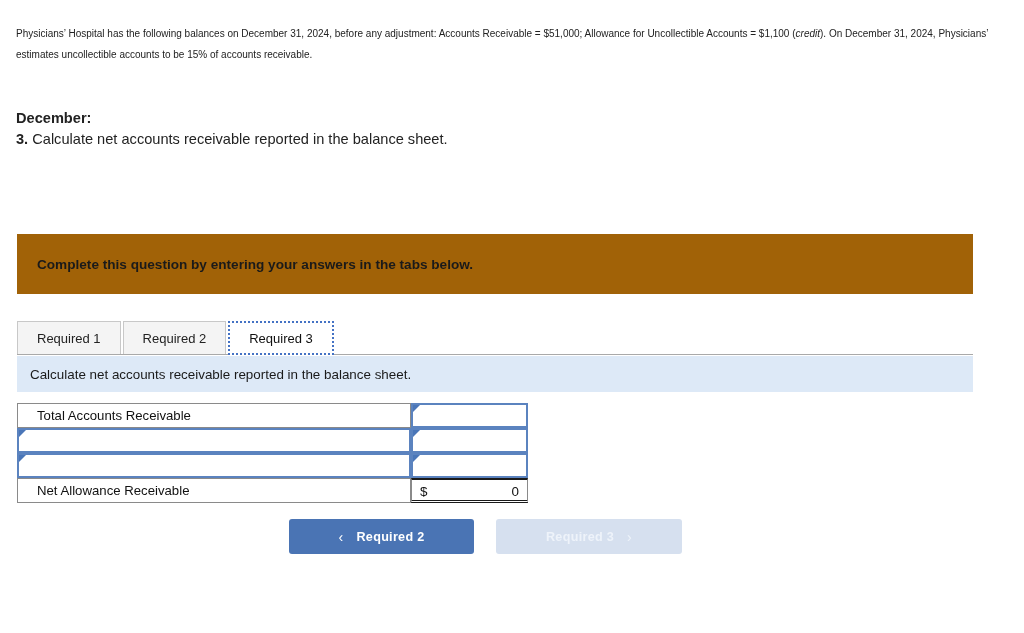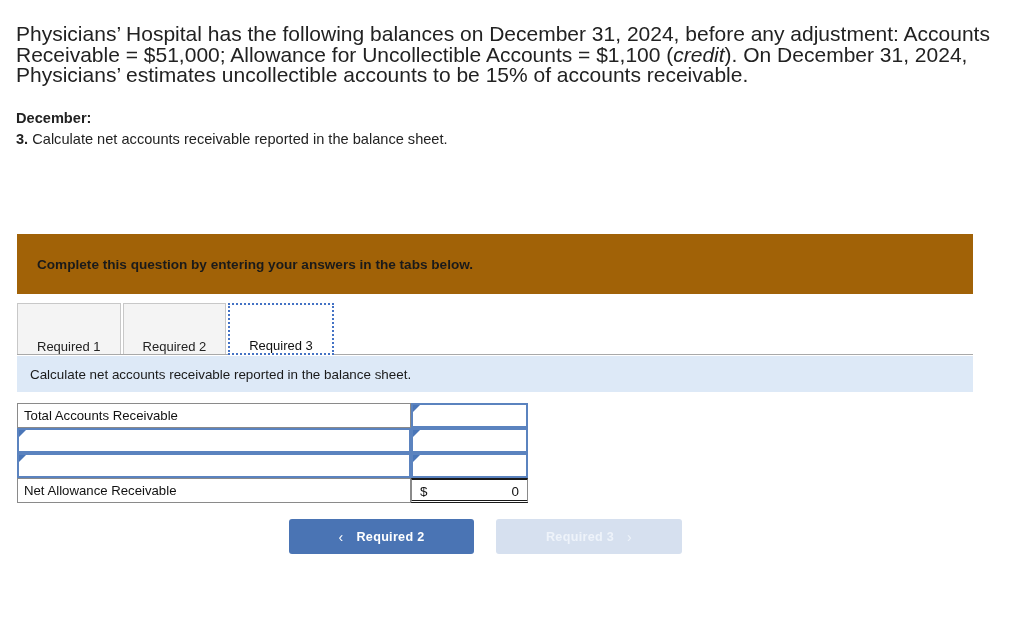--- a/index.html
+++ b/index.html
@@ -16,21 +16,21 @@
     position: relative;
     overflow: hidden;
   }
 
   
   .problem {
     position: absolute;
     left: 16px;
     top: 24px;
     width: 978px;
-    font-size: 21px;
+    font-size: 10px;
     line-height: 20.5px;
     color: #222222;
   }
   .problem em { font-style: italic; }
 
   .required-block {
     position: absolute;
     left: 16px;
     top: 108px;
     width: 978px;
@@ -62,26 +62,26 @@
   
   .tabs {
     position: absolute;
     left: 17px;
     top: 301px;
     height: 54px;
     display: flex;
     align-items: flex-end;
   }
   .tab {
-    height: 52px;
+    height: 34px;
     background: #f4f4f4;
     border: 1px solid #c8c8c8;
     border-bottom: 1px solid #c8c8c8;
     display: flex;
-    align-items: flex-end;
+    align-items: center;
     justify-content: center;
     font-size: 13px;
     color: #222222;
     padding: 0 19px;
     margin-right: 2px;
     position: relative;
   }
   .tab.active {
     background: #ffffff;
     border: 2px dotted #4472c4;
@@ -130,21 +130,21 @@
   }
   .col-label { width: 394px; }
   .col-value { width: 117px; }
 
   
   .cell-static {
     border: 1px solid #8a8a8a;
     background: #ffffff;
     font-size: 13.2px;
     color: #111111;
-    padding-left: 6px;
+    padding-left: 19px;
     height: 25px;
     line-height: 23px;
     white-space: nowrap;
     overflow: hidden;
   }
 
   
   .cell-input {
     position: relative;
     border: 2px solid #5b83bf;

